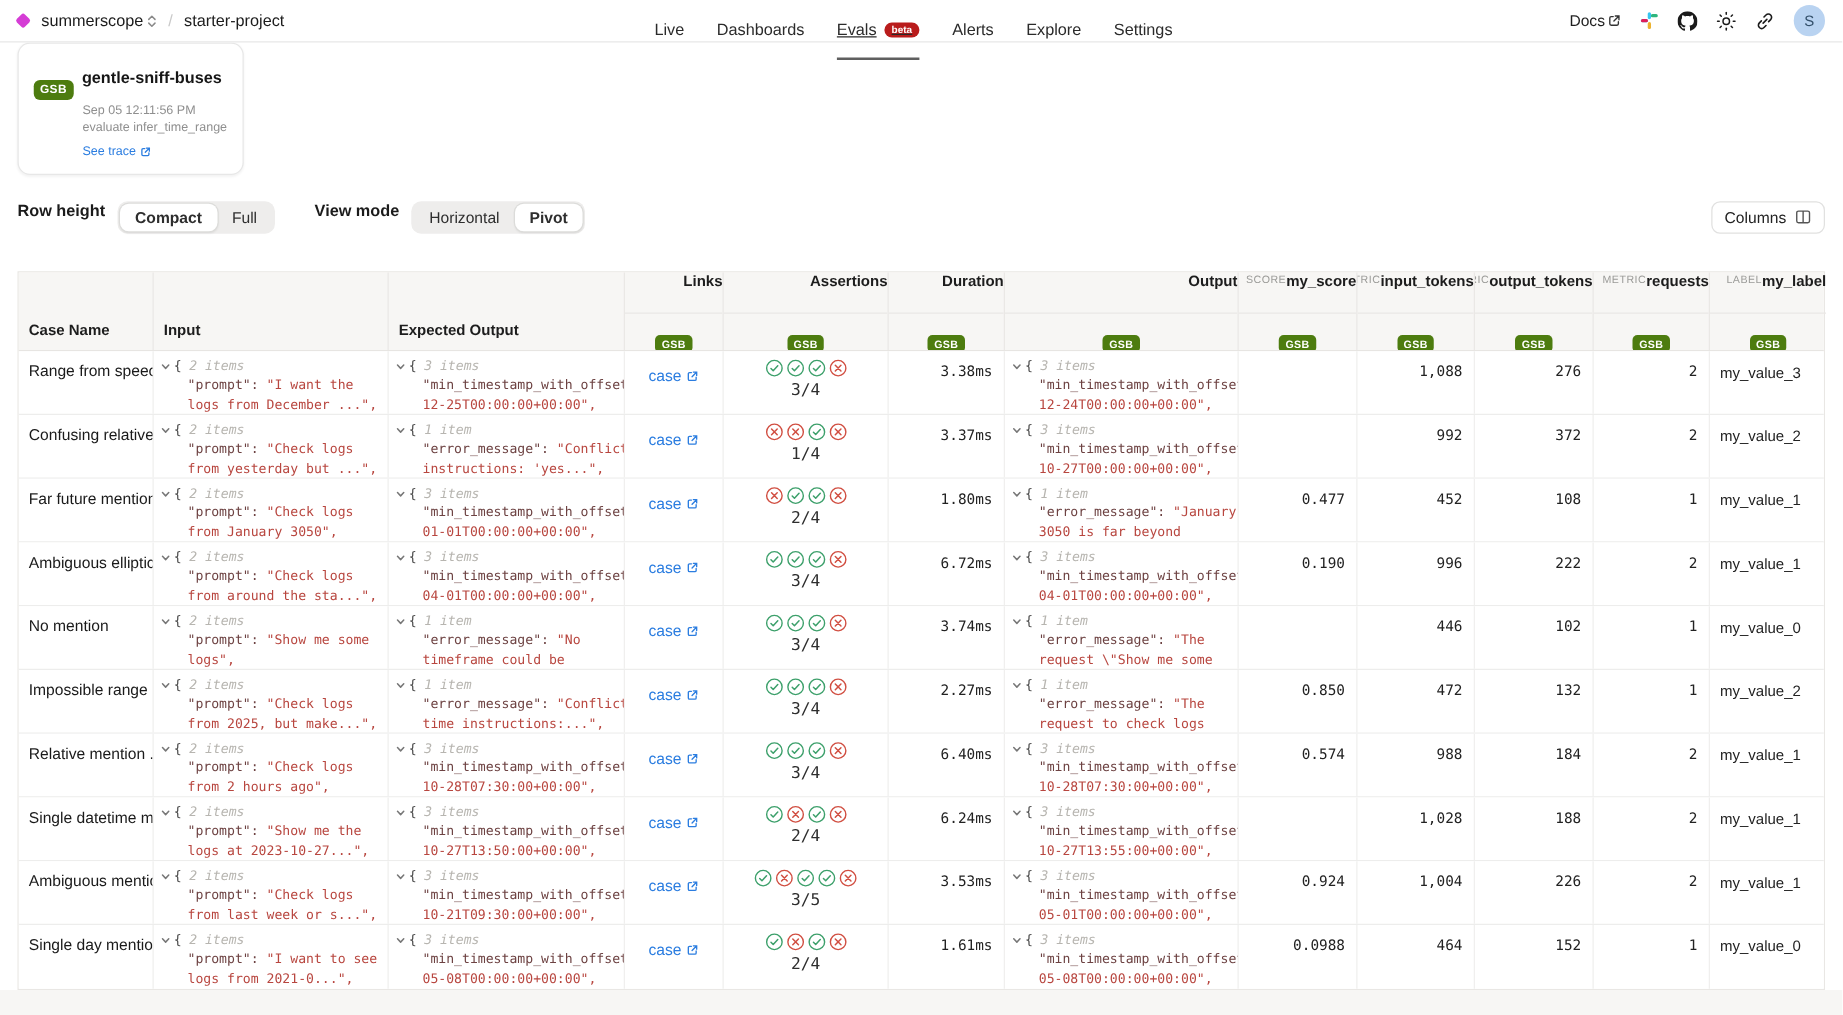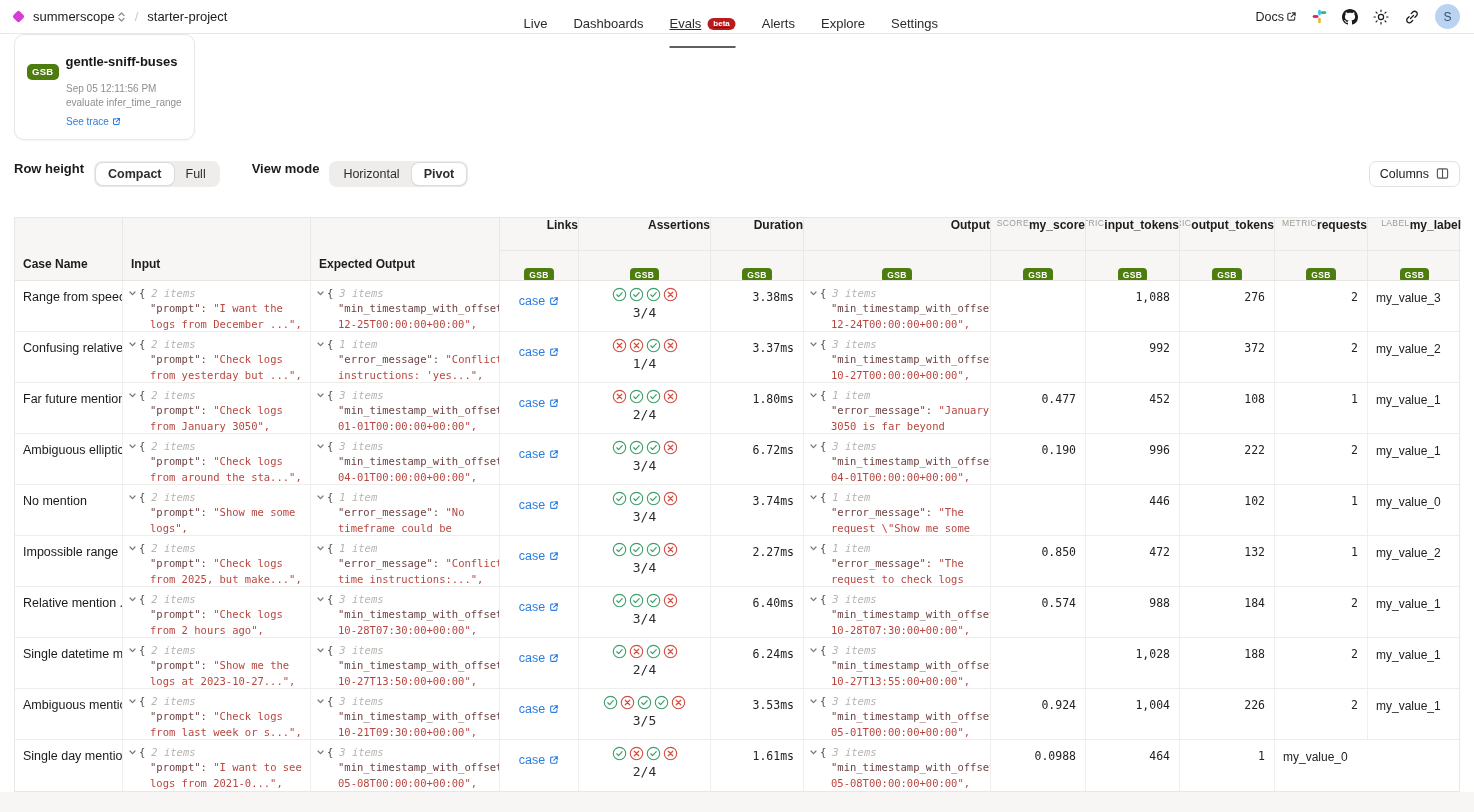--- a/index.html
+++ b/index.html
@@ -1185,20 +1185,21 @@
                 </svg>
               </span>
               <span class="brace">{</span>
               <span class="jcount">3 items</span>
             </div>
             <div class="jline"><span class="jkey">"min_timestamp_with_offset"</span></div>
             <div class="jline"><span class="jval">05-08T00:00:00+00:00",</span></div>
           </div>
           <div class="cell num">0.0988</div>
           <div class="cell num">464</div>
+          <div class="cell num">152</div>
           <div class="cell num">1</div>
           <div class="cell labelv">my_value_0</div>
         </div>
       </div>
   </div>
 </div>
 
 <div class="bottom-strip"></div>
 
 </body></html>

